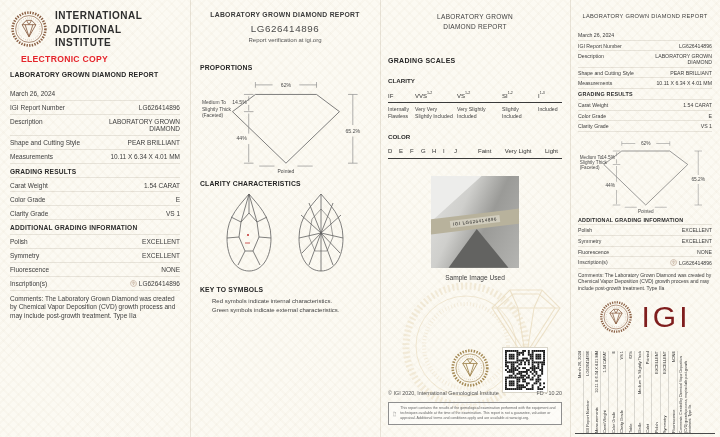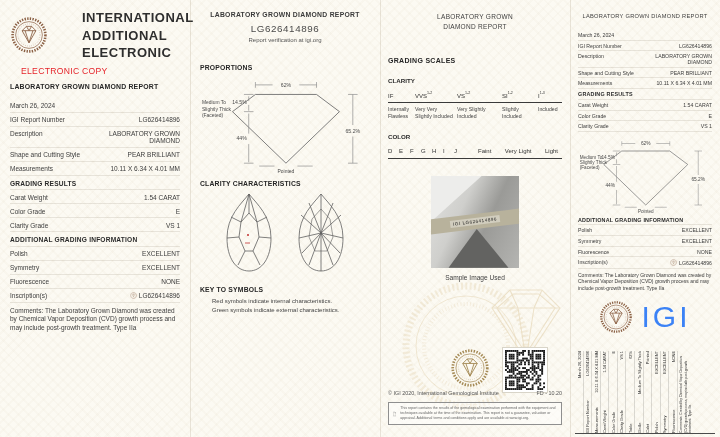--- a/index.html
+++ b/index.html
@@ -16,22 +16,22 @@
   }
   .divider { position:absolute; top:0; bottom:0; width:1px; background:rgba(130,110,75,.16); z-index:2; }
   .panel { position:absolute; top:0; height:437px; box-sizing:border-box; z-index:1; }
   #p1 { left:0;   width:190px; padding:8px 10px; }
   #p2 { left:190px; width:190px; padding:8px 10px; }
   #p3 { left:380px; width:190px; padding:8px 8px; }
   #p4 { left:570px; width:150px; padding:8px 8px; }
 
   
   .logo-row { display:flex; align-items:center; gap:7px; margin:1px 0 4px; }
-  .inst-name { font-size:13px; font-weight:bold; letter-spacing:.5px; line-height:1.35; color:#2e2e2e;margin-left:27px; }
-  .ecopy { color:var(--accent-red,#e5242b); font-weight:normal; font-size:8.6px; letter-spacing:.3px; margin:3px 0 7px 11px; }
+  .inst-name { font-size:10px; font-weight:bold; letter-spacing:.5px; line-height:1.35; color:#2e2e2e; }
+  .ecopy { color:var(--accent-red,#e5242b); font-weight:bold; font-size:8.6px; letter-spacing:.3px; margin:3px 0 7px 11px; }
   .rep-title { font-weight:bold; font-size:6.9px; letter-spacing:.2px; margin:3px 0 9px; color:#262626; }
   .kv { display:flex; justify-content:space-between; align-items:flex-start;
         border-bottom:1px solid rgba(90,75,50,.12); padding:3.5px 0 2.5px; font-size:6.5px; }
   .kv .v { text-align:right; max-width:86px; }
   .sec-h { font-weight:bold; font-size:6.6px; color:#2b2b2b; padding:4px 0 2.5px;
            border-bottom:1px solid rgba(90,75,50,.12); letter-spacing:.2px; }
   .comments { font-size:6.5px; line-height:1.35; margin-top:4px; color:#3c3c3c; }
   .mini-seal { width:7px; height:7px; vertical-align:-1px; margin-right:2px; color:var(--seal-brown,#8a5f43); }
 
   
@@ -86,21 +86,21 @@
   .disc-text { font-size:3.6px; line-height:1.4; color:#666; }
 
   
   .p4-title { text-align:center; font-size:5.7px; letter-spacing:.3px; color:#3e3e3e; margin:5px 0 11px; }
   #p4 .kv { font-size:5.2px; padding:2px 0 1.6px; }
   #p4 .kv .v { max-width:72px; }
   #p4 .sec-h { font-size:5.4px; padding:2.5px 0 1.8px; }
   .comments-sm { font-size:5px; line-height:1.3; margin-top:3px; }
   .igi-logo { display:flex; align-items:center; justify-content:center; gap:8px; margin-top:9px; }
   .igi-seal { width:34px; height:34px; color:var(--seal-brown,#8a5f43); }
-  .igi-text { font-size:30px; letter-spacing:3px; color:#3b82f6; font-weight:400; }
+  .igi-text { font-size:30px; letter-spacing:3px; color:#7f1d1d; font-weight:400; }
   .stub { position:absolute; left:5px; bottom:3px; width:140px; height:82px; overflow:hidden;
           border-bottom:1px solid #4a4a4a; }
   .stub-inner { width:82px; height:140px; transform:translateY(82px) rotate(-90deg); transform-origin:0 0; }
   .stub-row { display:flex; justify-content:space-between; font-size:3.9px; line-height:1.3;
               padding:1.5px 0 1px; border-bottom:1px solid rgba(0,0,0,.13); color:#333; }
   .stub-comments { font-size:3.4px; line-height:1.3; padding-top:1.5px; color:#333; }
   .hdr-seal { width:38px; height:38px; flex:0 0 auto; color:var(--seal-brown,#8a5f43); }
 </style>
 </head>
 <body>
@@ -120,21 +120,21 @@
   <div class="texture"></div>
 
   <div class="panel" id="p1">
     <div class="logo-row">
       <svg class="hdr-seal" viewBox="0 0 44 44">
           <use href="#seal-sym"></use>
         </svg>
       <div class="inst-name">
         <div>INTERNATIONAL</div>
         <div>ADDITIONAL</div>
-        <div>ELECTRONIC</div>
+        <div>INSTITUTE</div>
       </div>
     </div>
     <div class="ecopy">ELECTRONIC COPY</div>
     <div class="rep-title">LABORATORY GROWN DIAMOND REPORT</div>
 
     <div class="kv">
       <span class="l">March 26, 2024</span>
         <span class="v"></span>
     </div>
     <div class="kv">

